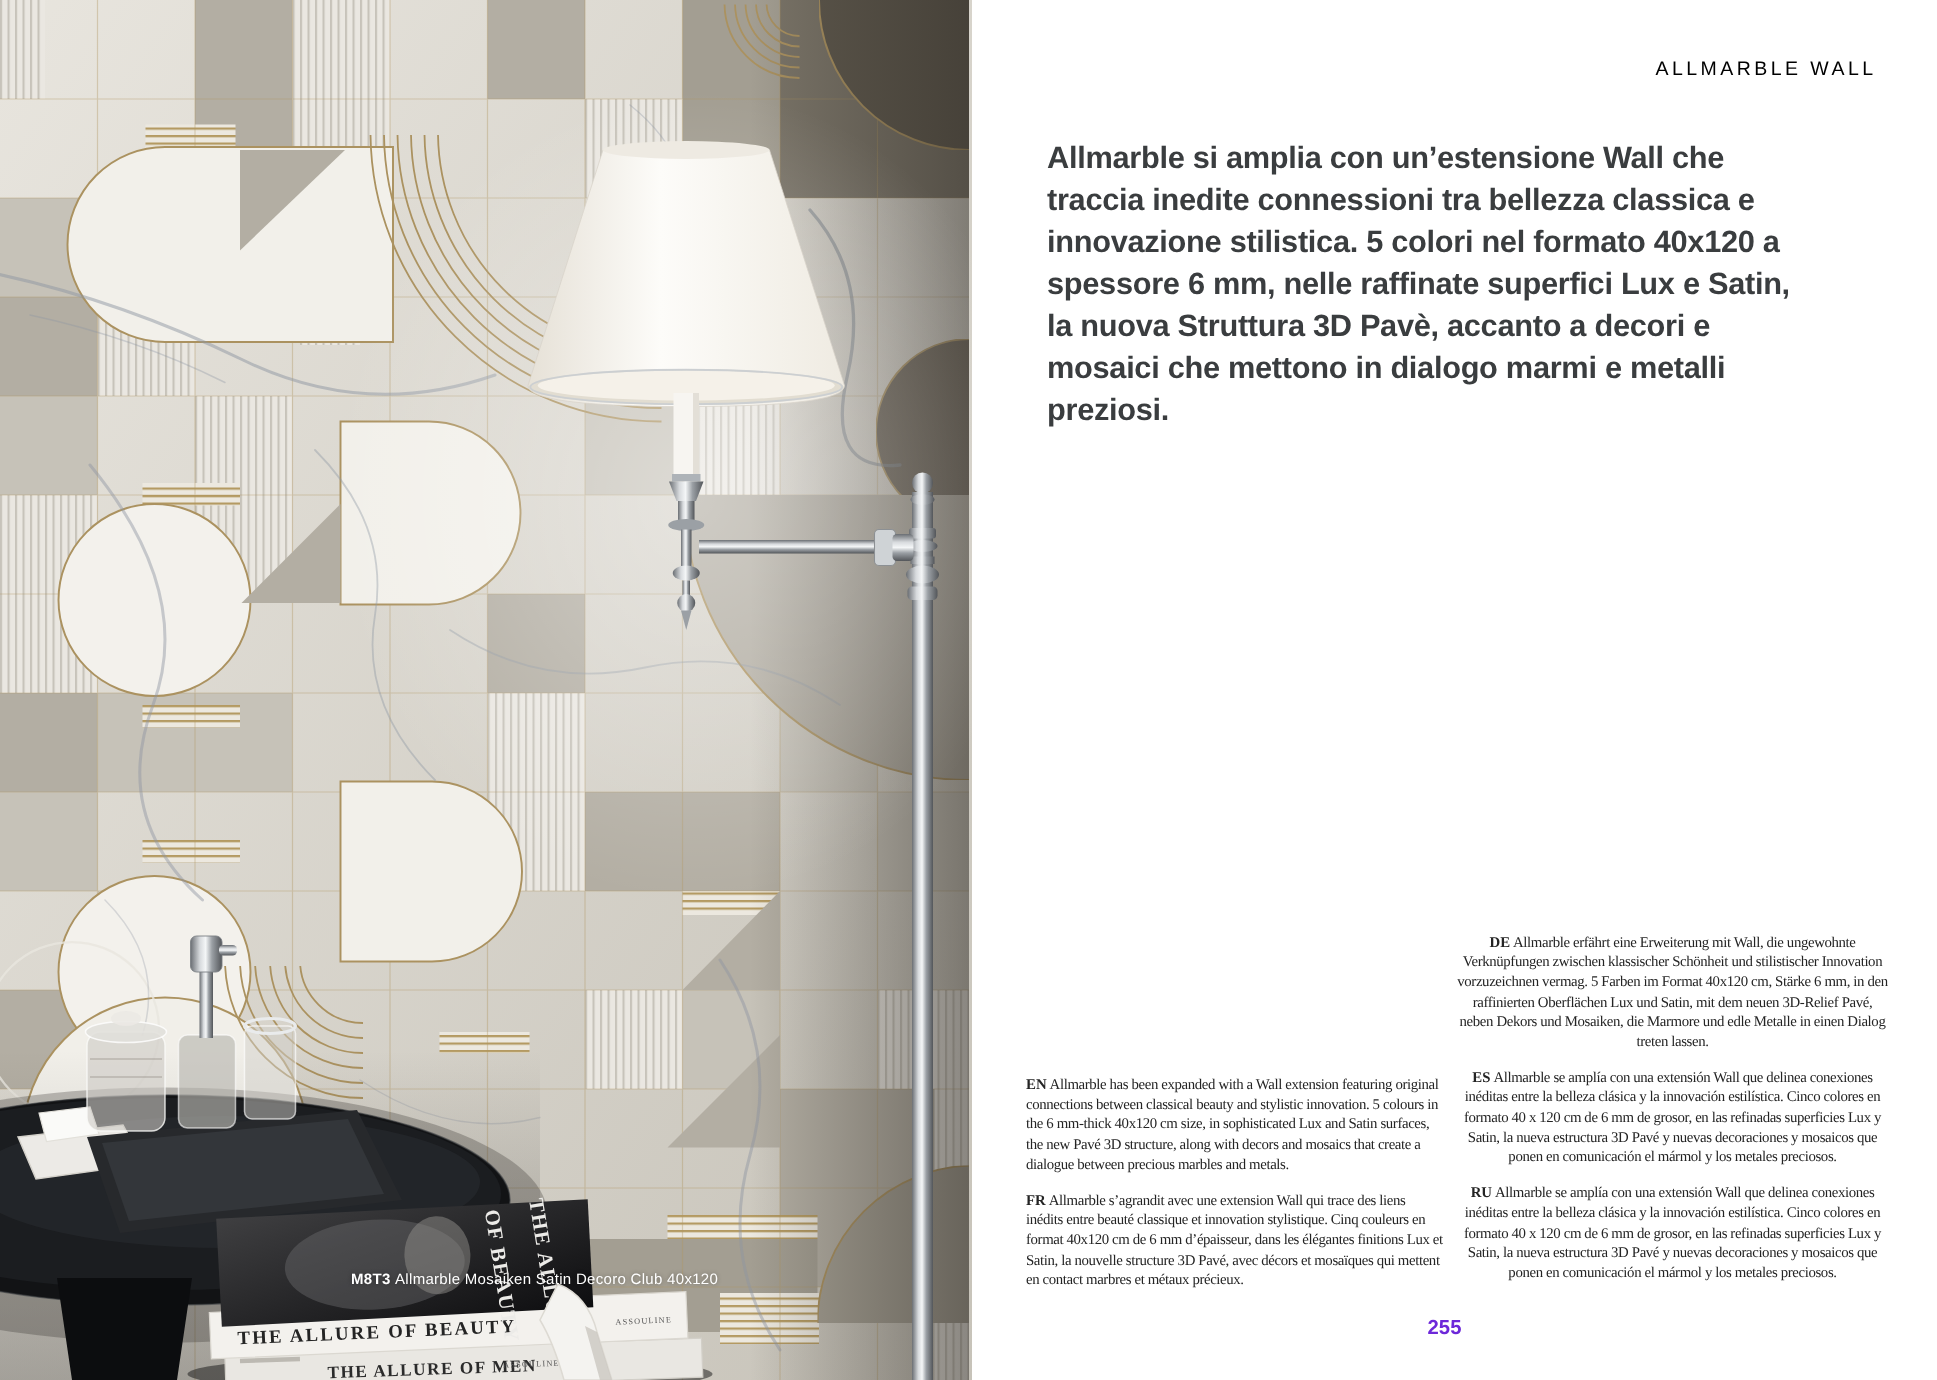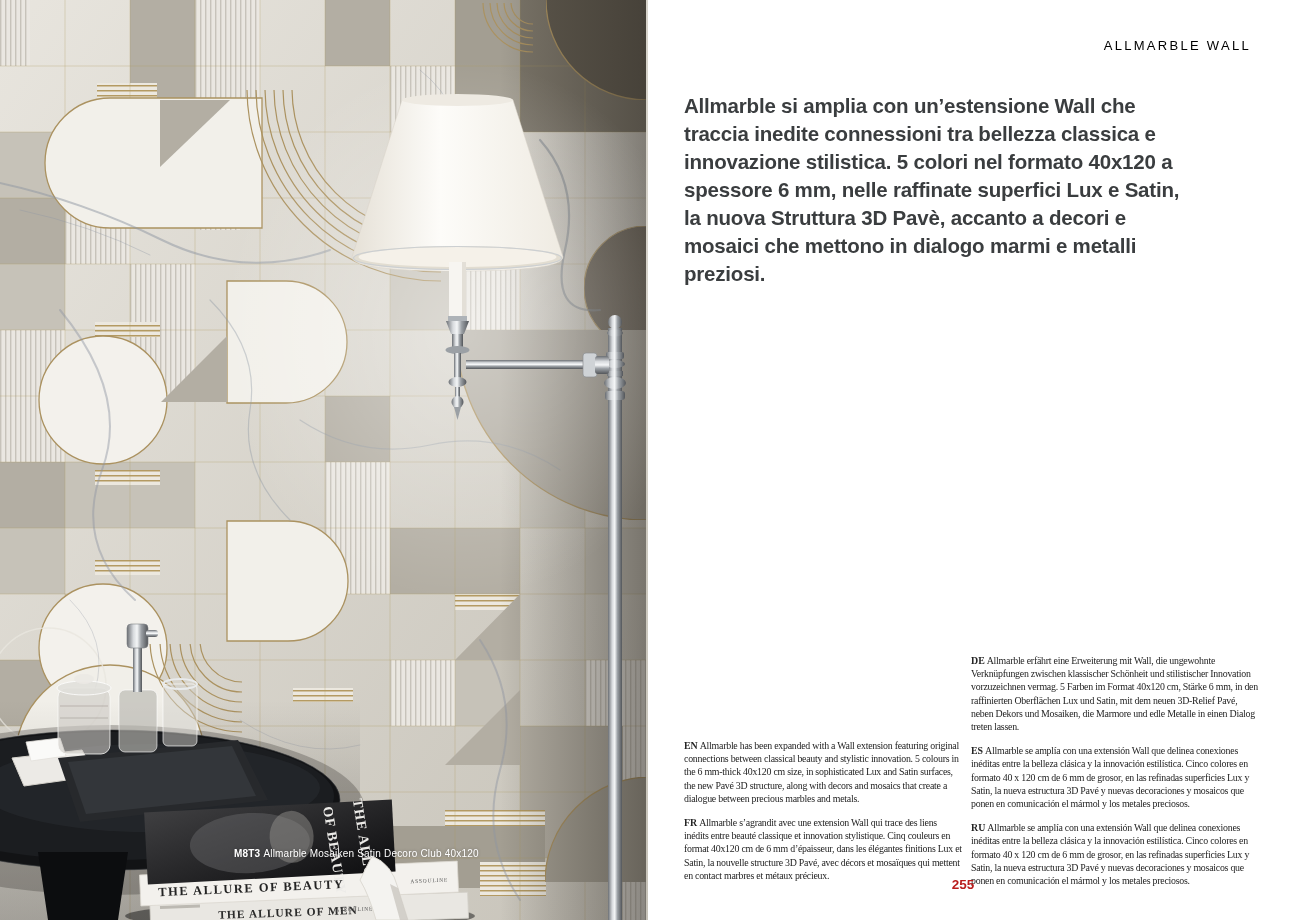--- a/index.html
+++ b/index.html
@@ -5,30 +5,30 @@
   html,body{margin:0;padding:0;background:#ffffff;}
   .canvas{position:relative;width:1291px;height:920px;background:#ffffff;overflow:hidden;
           font-family:"Liberation Sans",sans-serif;}
   .photo{position:absolute;left:0;top:0;width:648px;height:920px;overflow:hidden;}
   .photo svg{display:block;}
   .photo-caption{position:absolute;left:212px;top:848px;white-space:nowrap;
       font-size:10px;color:#ffffff;letter-spacing:.2px;text-shadow:0 0 3px rgba(0,0,0,.35);}
   .photo-caption b{font-weight:bold;margin-right:3px;padding-left:22px;}
   .page-header{position:absolute;top:38px;right:40px;font-size:13px;letter-spacing:2.3px;
       color:#000000;font-weight:500;}
-  .headline{position:absolute;left:684px;top:92px;width:515px;
+  .headline{position:absolute;left:698px;top:92px;width:515px;
       font-size:20.5px;line-height:28px;font-weight:bold;letter-spacing:-.2px;color:#3a3d3f;}
   .col{position:absolute;font-family:"Liberation Serif",serif;font-size:9.9px;
       line-height:13.2px;color:#242424;letter-spacing:-.25px;}
-  .col-left{left:684px;top:739px;width:278px;}
-  .col-right{left:971px;top:654px;width:288px;}
+  .col-left{left:684px;top:717px;width:278px;}
+  .col-right{left:971px;top:622px;width:288px;text-align:center;}
   .desc{margin:0 0 11px 0;}
   .desc b{font-weight:bold;margin-right:2px;letter-spacing:0;}
   .page-number{position:absolute;left:946px;top:877px;width:34px;text-align:center;
-      font-size:13.5px;font-weight:bold;color:#b91c1c;}
+      font-size:13.5px;font-weight:bold;color:#6d28d9;}
 </style>
 </head>
 <body>
 
 <div class="canvas">
 
   <div class="photo">
     <svg width="648" height="920" viewBox="0 0 648 920" xmlns="http://www.w3.org/2000/svg">
       <defs>
         <linearGradient id="wallg" x1="0" y1="0" x2="1" y2="1">

